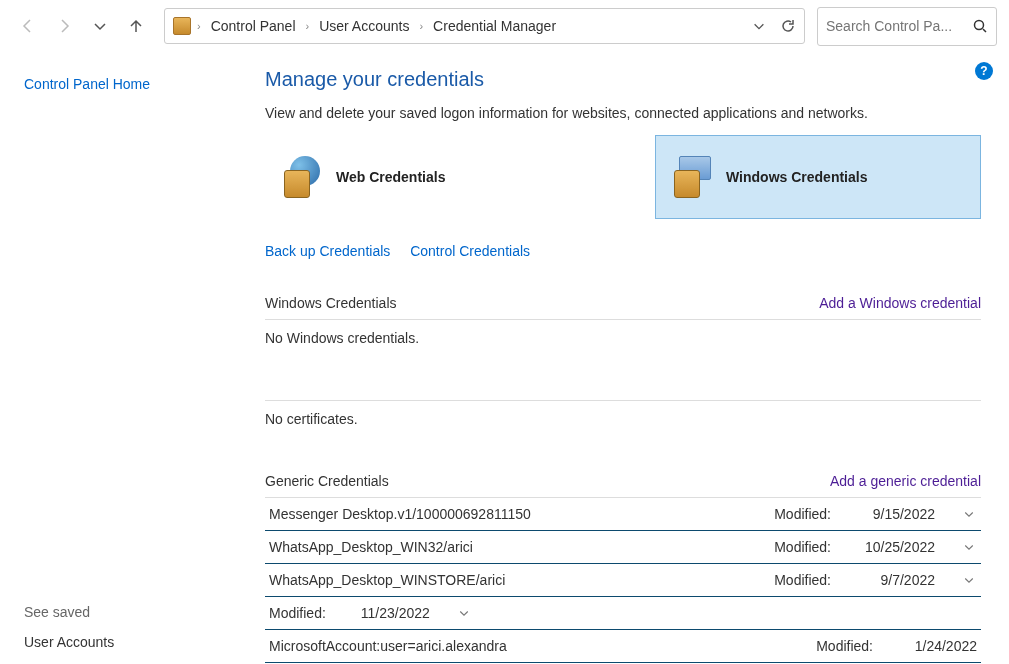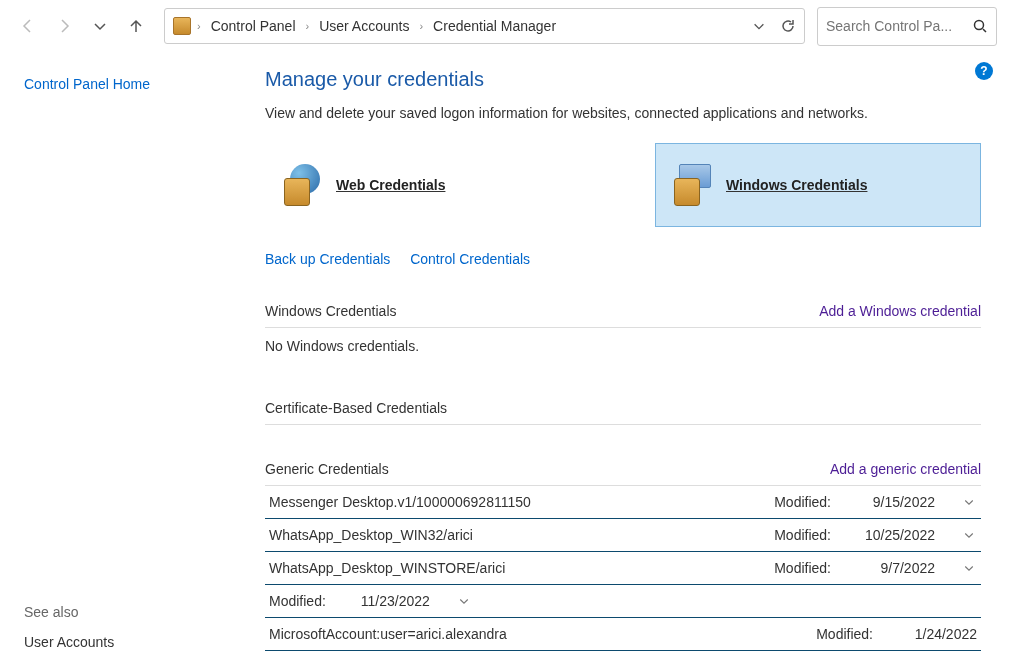--- a/index.html
+++ b/index.html
@@ -25,23 +25,23 @@
   .sidebar-bottom { position: absolute; bottom: 14px; left: 24px; }
   .sidebar-bottom .see-also { color: #666; font-size: 14px; margin-bottom: 14px; }
   .sidebar-bottom .ua { color: #333; }
   
   .main { flex: 1; padding: 16px 28px 0 0; overflow-y: auto; height: 100%; position: relative; }
   .main::-webkit-scrollbar { width: 12px; }
   .main::-webkit-scrollbar-track { background: #f0f0f0; }
   .main::-webkit-scrollbar-thumb { background: #b8b8b8; border-radius: 2px; }
   
   .page-title { color: #1a5aa8; font-size: 20px; font-weight: 400; margin-bottom: 14px; }
-  .page-desc { color: #333; margin-bottom: 22px; }
-  
-  .tabs { display: flex; gap: 64px; margin-bottom: 24px; text-decoration: underline; }
+  .page-desc { color: #333; margin-bottom: 14px; }
+  
+  .tabs { display: flex; gap: 64px; margin-bottom: 24px; }
   .tab { display: flex; align-items: center; gap: 10px; padding: 20px 18px; border: 1px solid transparent; cursor: pointer; flex: 1; }
   .tab.selected { background: #cde6f7; border: 1px solid #7bb5e0; }
   .tab-icon-web { width: 42px; height: 42px; position: relative; }
   .tab-icon-web .globe { width: 30px; height: 30px; border-radius: 50%; background: radial-gradient(circle at 30% 30%, #7ec0e8, #2a6aa8); position: absolute; top: 0; left: 6px; }
   .tab-icon-web .safe { width: 26px; height: 28px; background: linear-gradient(#e8b55a,#c68a2c); border: 1px solid #8a6420; border-radius: 3px; position: absolute; bottom: 0; left: 0; }
   .tab-icon-win { width: 42px; height: 42px; position: relative; }
   .tab-icon-win .mon { width: 32px; height: 24px; background: linear-gradient(#a8c8e8, #6a9cd4); border: 1px solid #5484b8; border-radius: 2px; position: absolute; top: 0; left: 5px; }
   .tab-icon-win .safe { width: 26px; height: 28px; background: linear-gradient(#e8b55a,#c68a2c); border: 1px solid #8a6420; border-radius: 3px; position: absolute; bottom: 0; left: 0; }
   .tab-label { font-weight: 600; color: #222; }
   
@@ -111,21 +111,21 @@
       </svg>
   </div>
 </div>
 
 <div class="help-icon">?</div>
 
 <div class="content-wrap">
   <div class="sidebar">
     <span class="sidebar-link">Control Panel Home</span>
     <div class="sidebar-bottom">
-      <div class="see-also">See also</div>
+      <div class="see-also">See saved</div>
       <div class="ua">User Accounts</div>
     </div>
   </div>
 
   <div class="main">
     <h1 class="page-title">Manage your credentials</h1>
     <p class="page-desc">View and delete your saved logon information for websites, connected applications and networks.</p>
 
     <div class="tabs">
       <div class="tab">
@@ -152,22 +152,22 @@
     <div class="section">
       <div class="section-header">
         <span class="section-title">Windows Credentials</span>
         <span class="add-link">Add a Windows credential</span>
       </div>
       <div class="empty-msg">No Windows credentials.</div>
     </div>
 
     <div class="section">
       <div class="section-header">
-        <span class="section-title">Certificate-Based Credentials</span>
-      </div>
+      </div>
+      <div class="empty-msg">No certificates.</div>
     </div>
 
     <div class="section">
       <div class="section-header">
         <span class="section-title">Generic Credentials</span>
         <span class="add-link">Add a generic credential</span>
       </div>
       <div id="generic-list">
           <div class="cred-row">
             <span class="cred-name">Messenger Desktop.v1/100000692811150</span>

